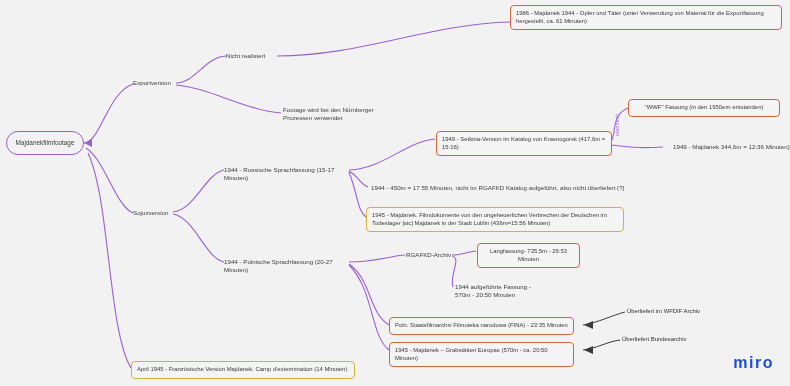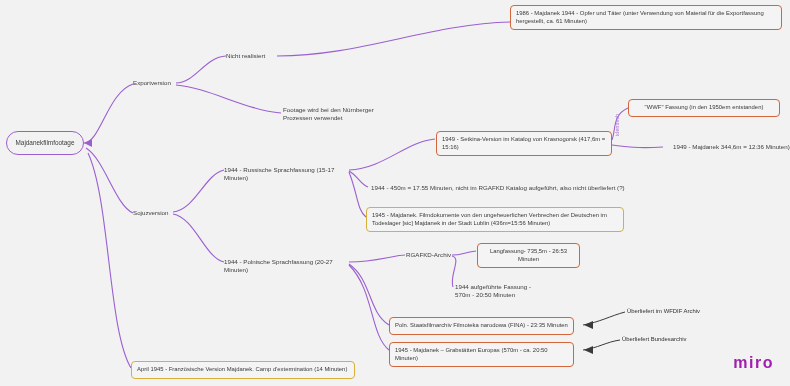--- a/index.html
+++ b/index.html
@@ -83,21 +83,21 @@
     transform-origin: left top;
     white-space: nowrap;
     letter-spacing: 0.2px;
   }
   .watermark {
     position: absolute;
     right: 16px;
     bottom: 14px;
     font-size: 16px;
     letter-spacing: 1.5px;
-    color: #a21caf;
+    color: #1d4ed8;
     font-family: "Liberation Sans", sans-serif;
     font-weight: 600;
   }
 </style>
 </head>
 <body>
 
 <div id="canvas">
 
   <svg class="edges" viewBox="0 0 790 386">

